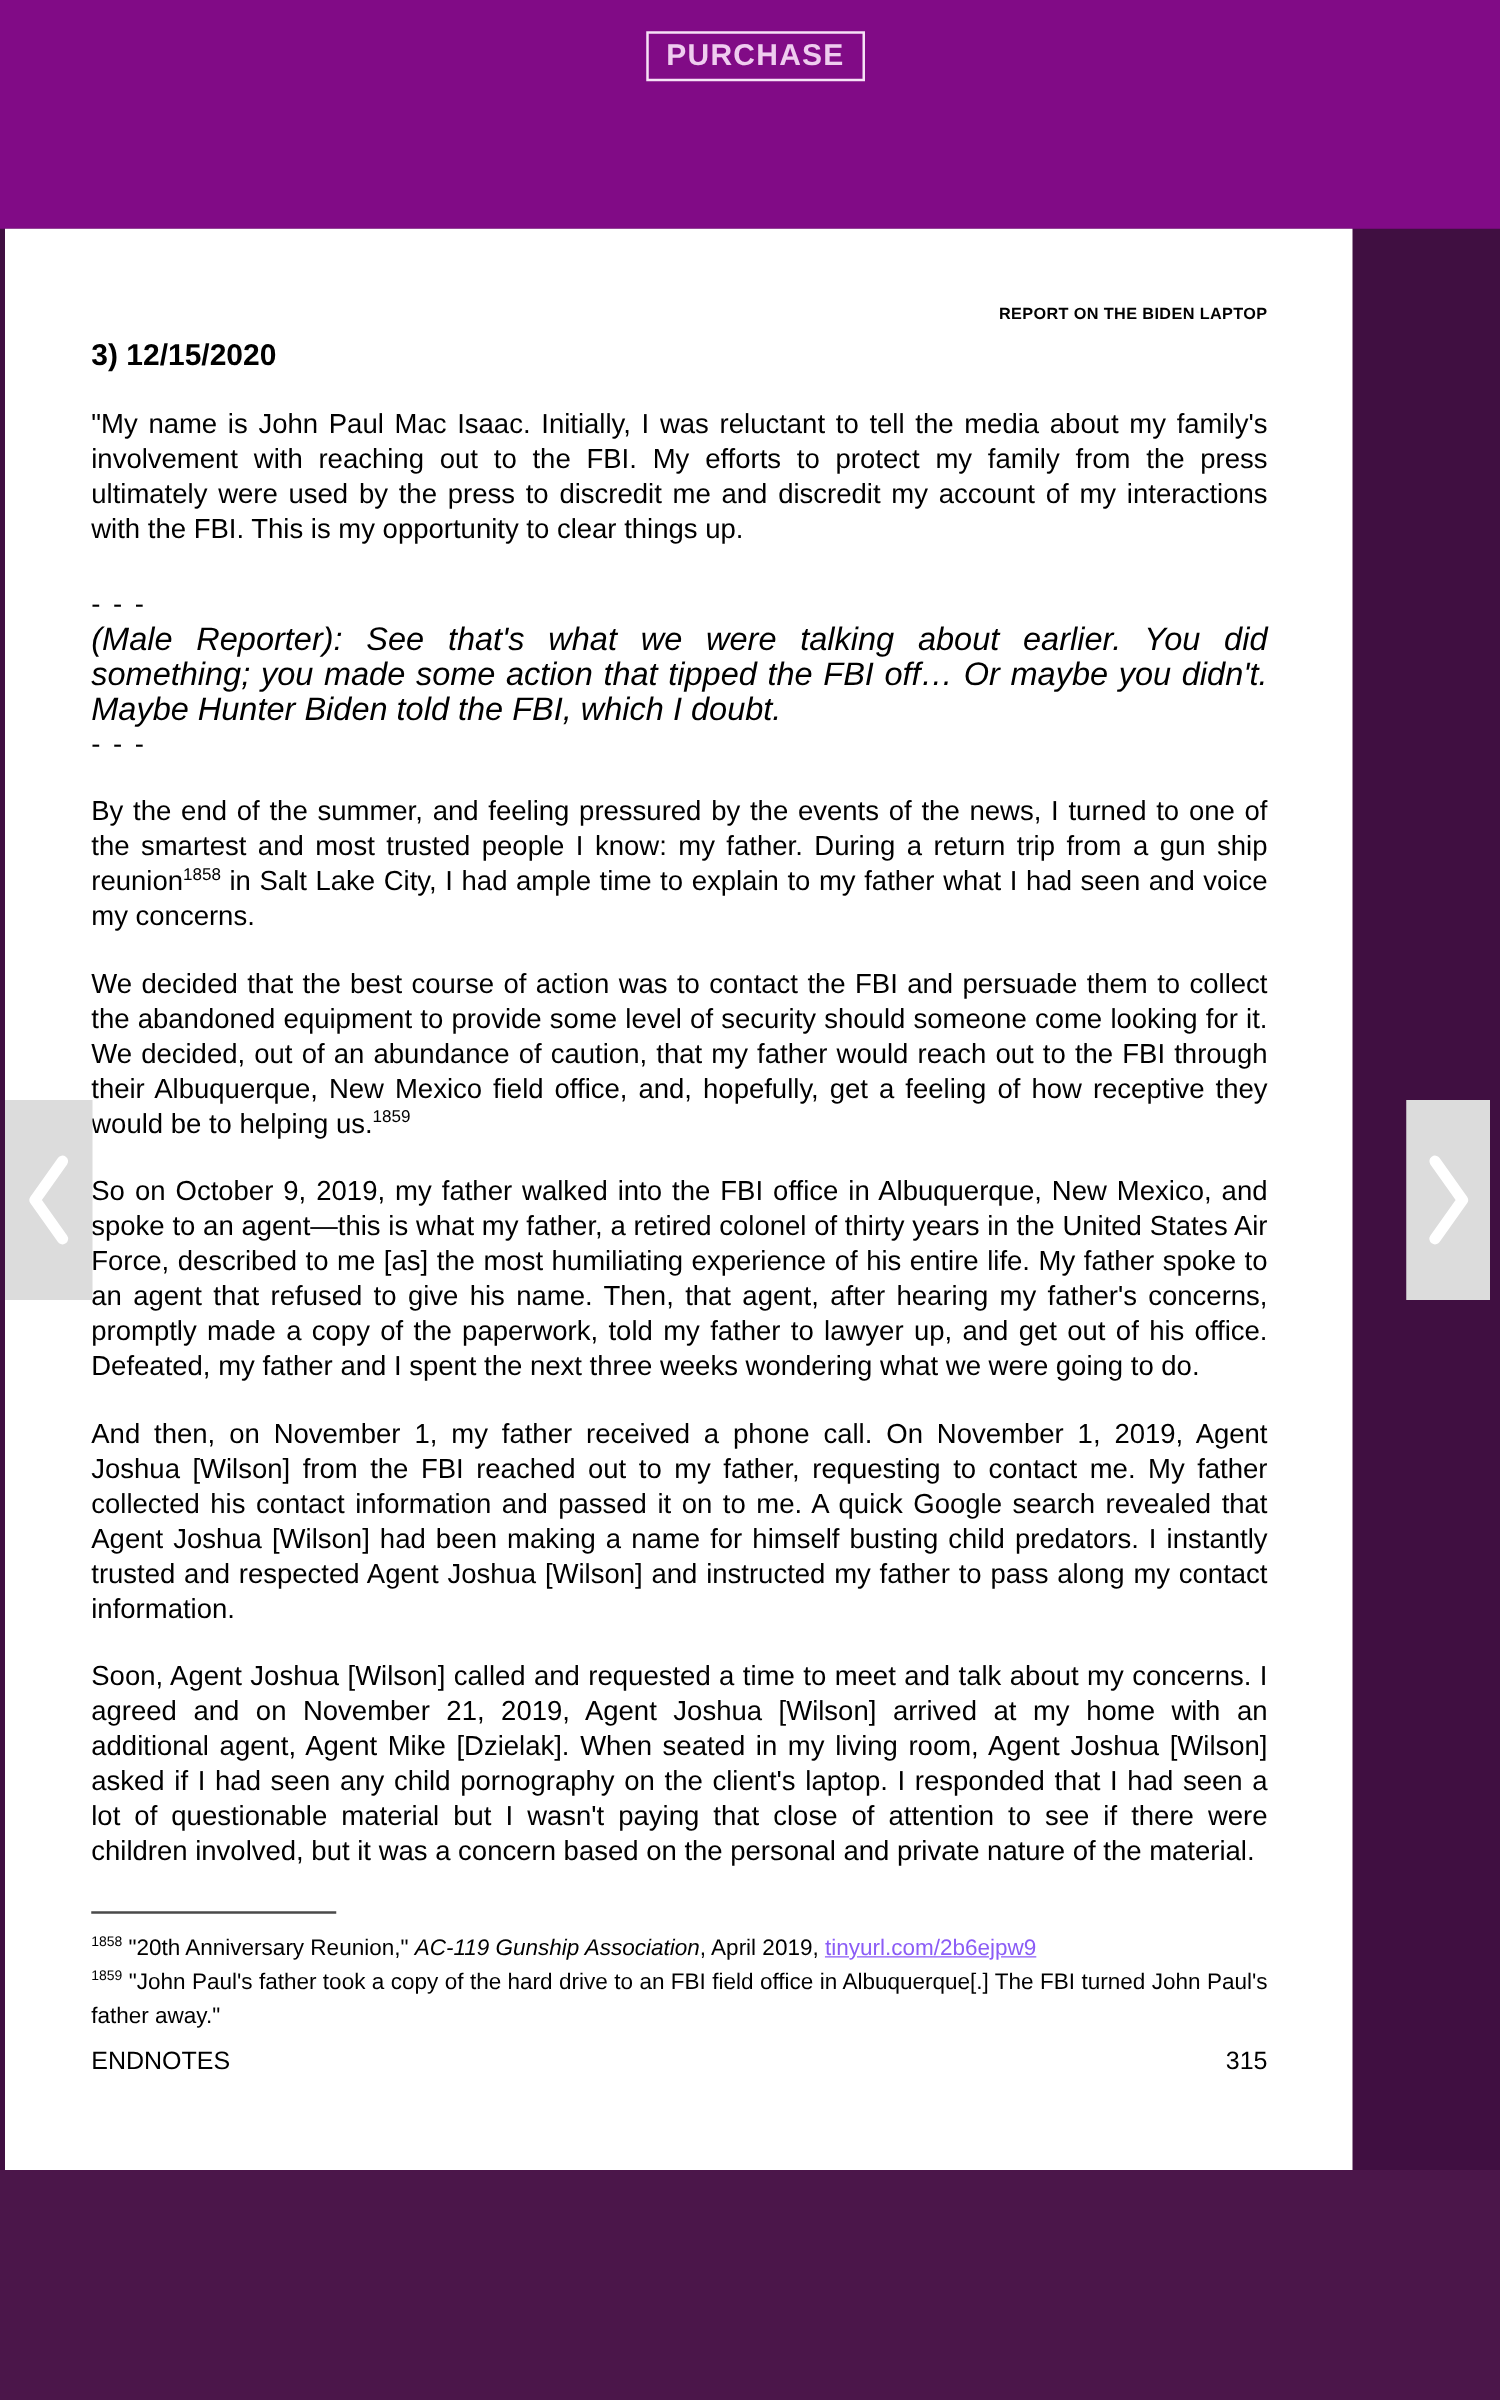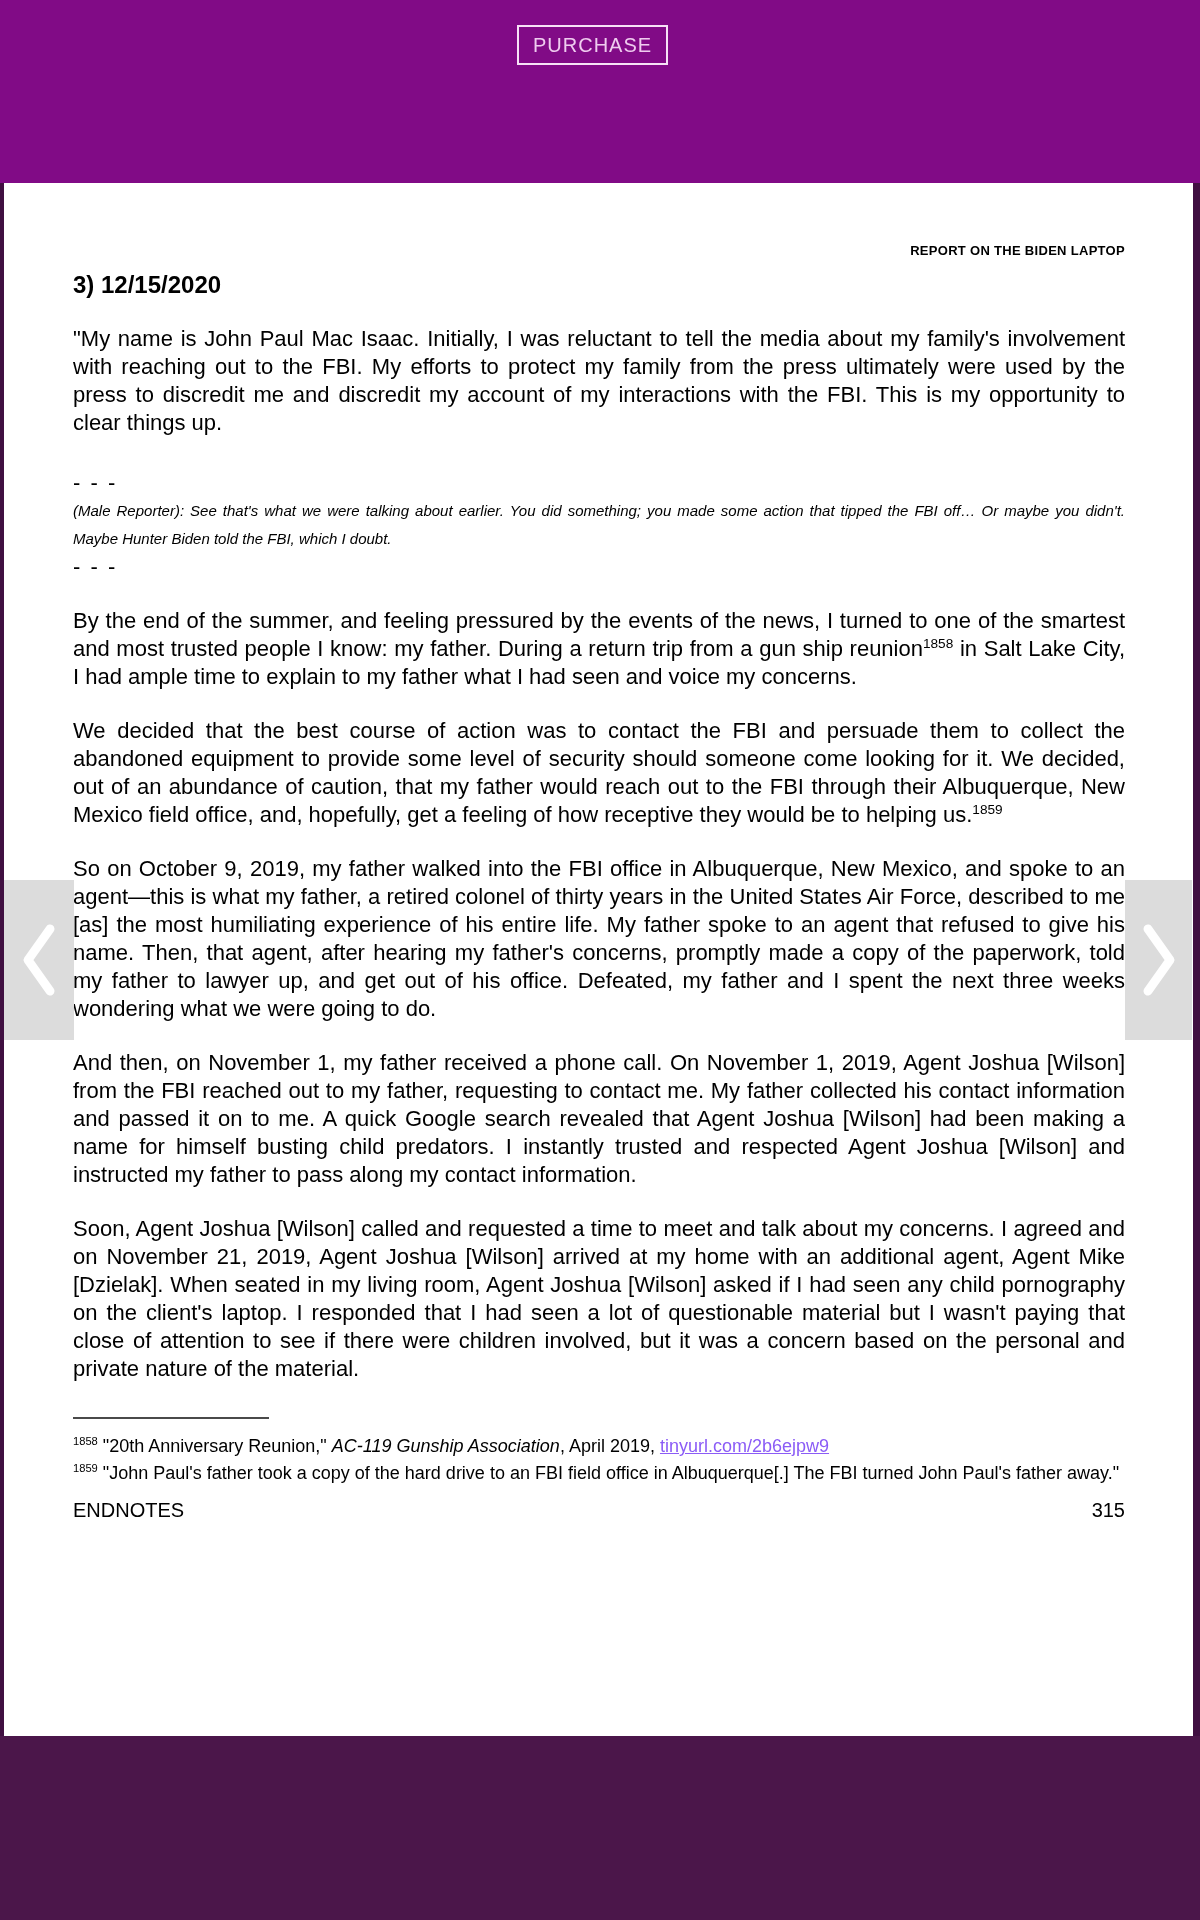--- a/index.html
+++ b/index.html
@@ -16,27 +16,28 @@
     width: 1200px; height: 183px;
     background: #810b86;
   }
   .purchase-btn {
     position: absolute; left: 517px; top: 25px;
     height: 40px; box-sizing: border-box;
     background: transparent;
     border: 2px solid #f6e2f6;
     color: #efccef;
     font-family: "Liberation Sans", "DejaVu Sans", sans-serif;
-    font-size: 20px; line-height: 34px;
+    font-size: 24px; line-height: 34px;
     padding: 0 14px; letter-spacing: 1px;
     cursor: pointer;
+    font-weight: bold;
   }
   .doc-page {
     position: absolute; left: 4px; top: 183px;
-    width: 1189px; height: 1553px;
+    width: 1078px; height: 1553px;
     background: #ffffff;
     box-sizing: border-box;
     padding: 60px 68px 0 69px;
     color: #000;
   }
   .running-head {
     text-align: right;
     font-weight: bold;
     font-size: 13px;
     letter-spacing: 0.3px;
@@ -57,21 +58,21 @@
   .sep {
     margin-top: 32px;
     font-size: 22px;
     line-height: 28px;
     letter-spacing: 2px;
   }
   .sep.bottom { margin-top: 0; }
   .rep {
     margin: 0;
     font-style: italic;
-    font-size: 15px;
+    font-size: 26px;
     line-height: 28px;
     text-align: justify;
   }
   sup {
     font-size: 0.62em;
     line-height: 0;
   }
   .fn-rule {
     margin: 34px 0 0 0;
     width: 196px;

